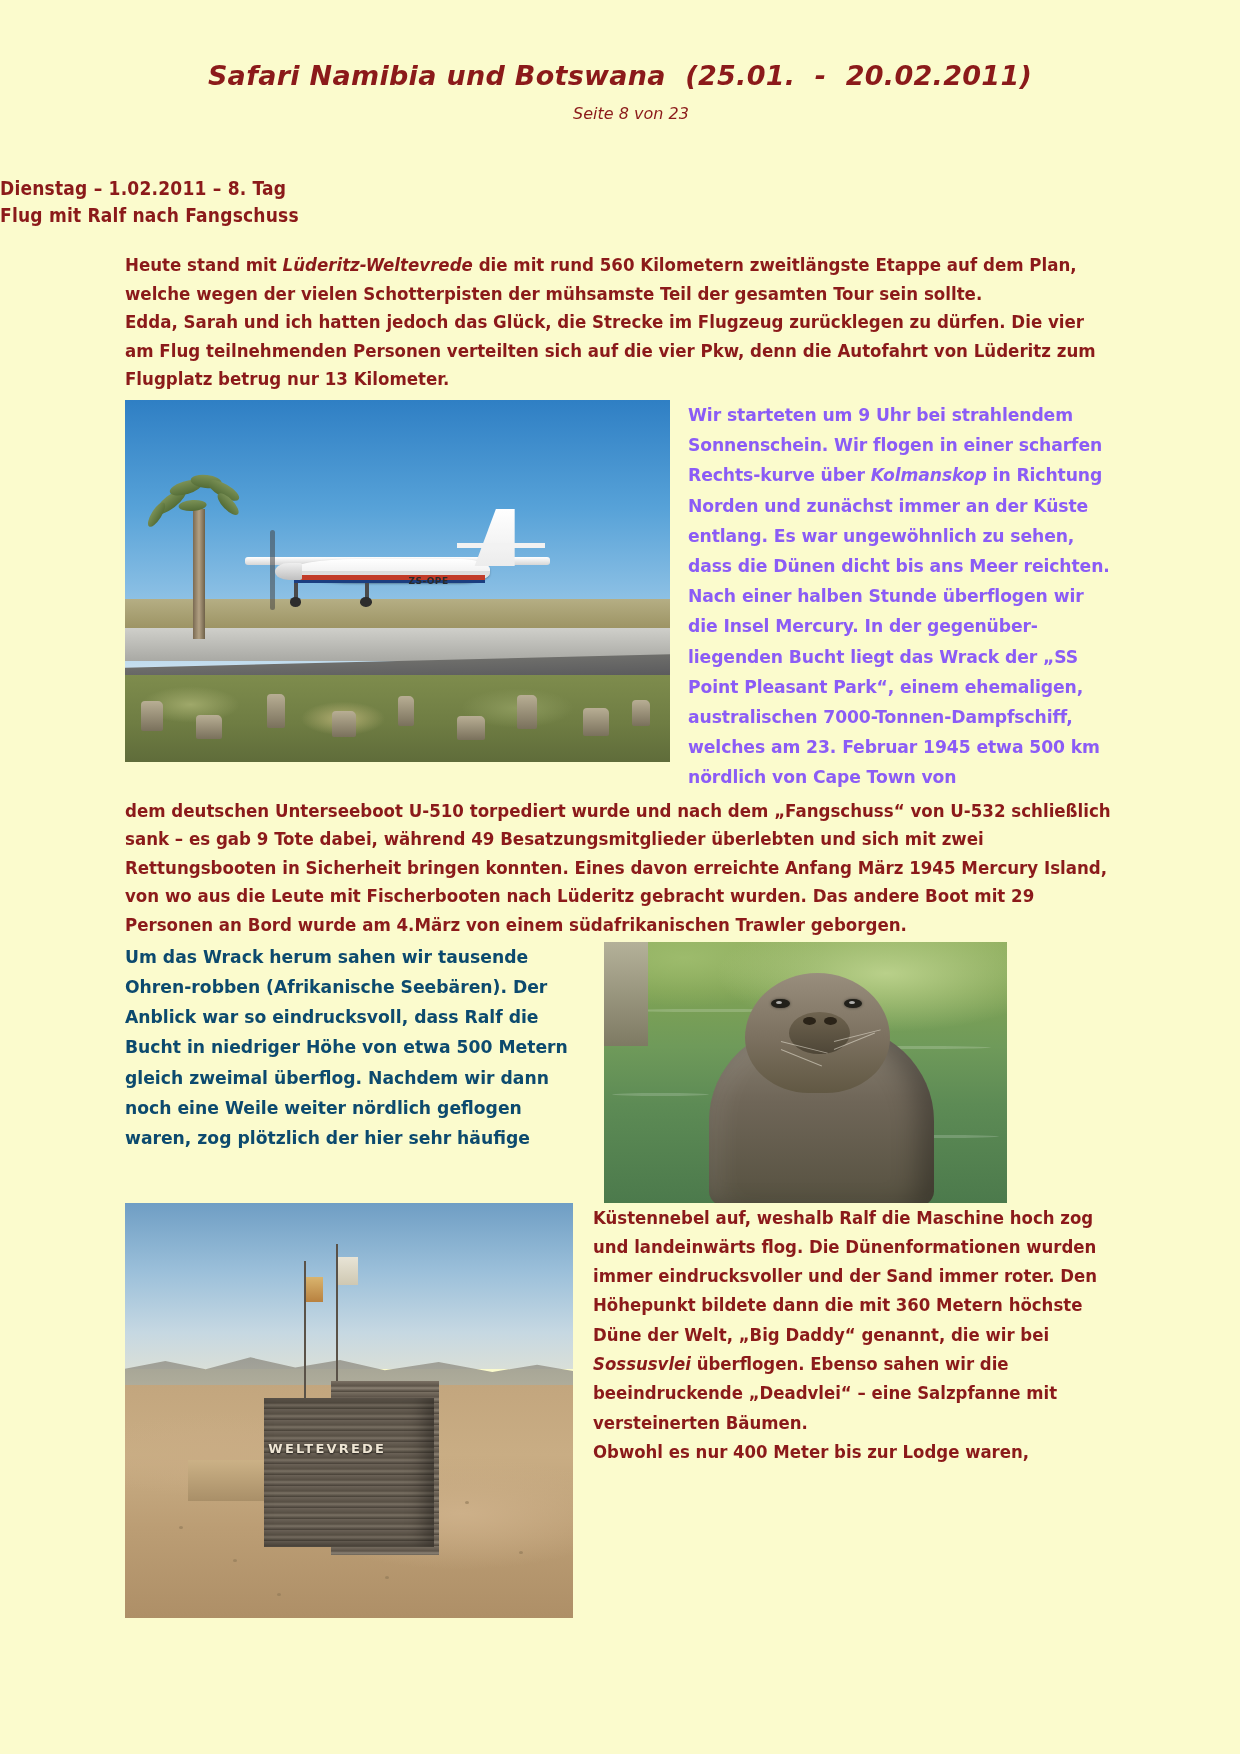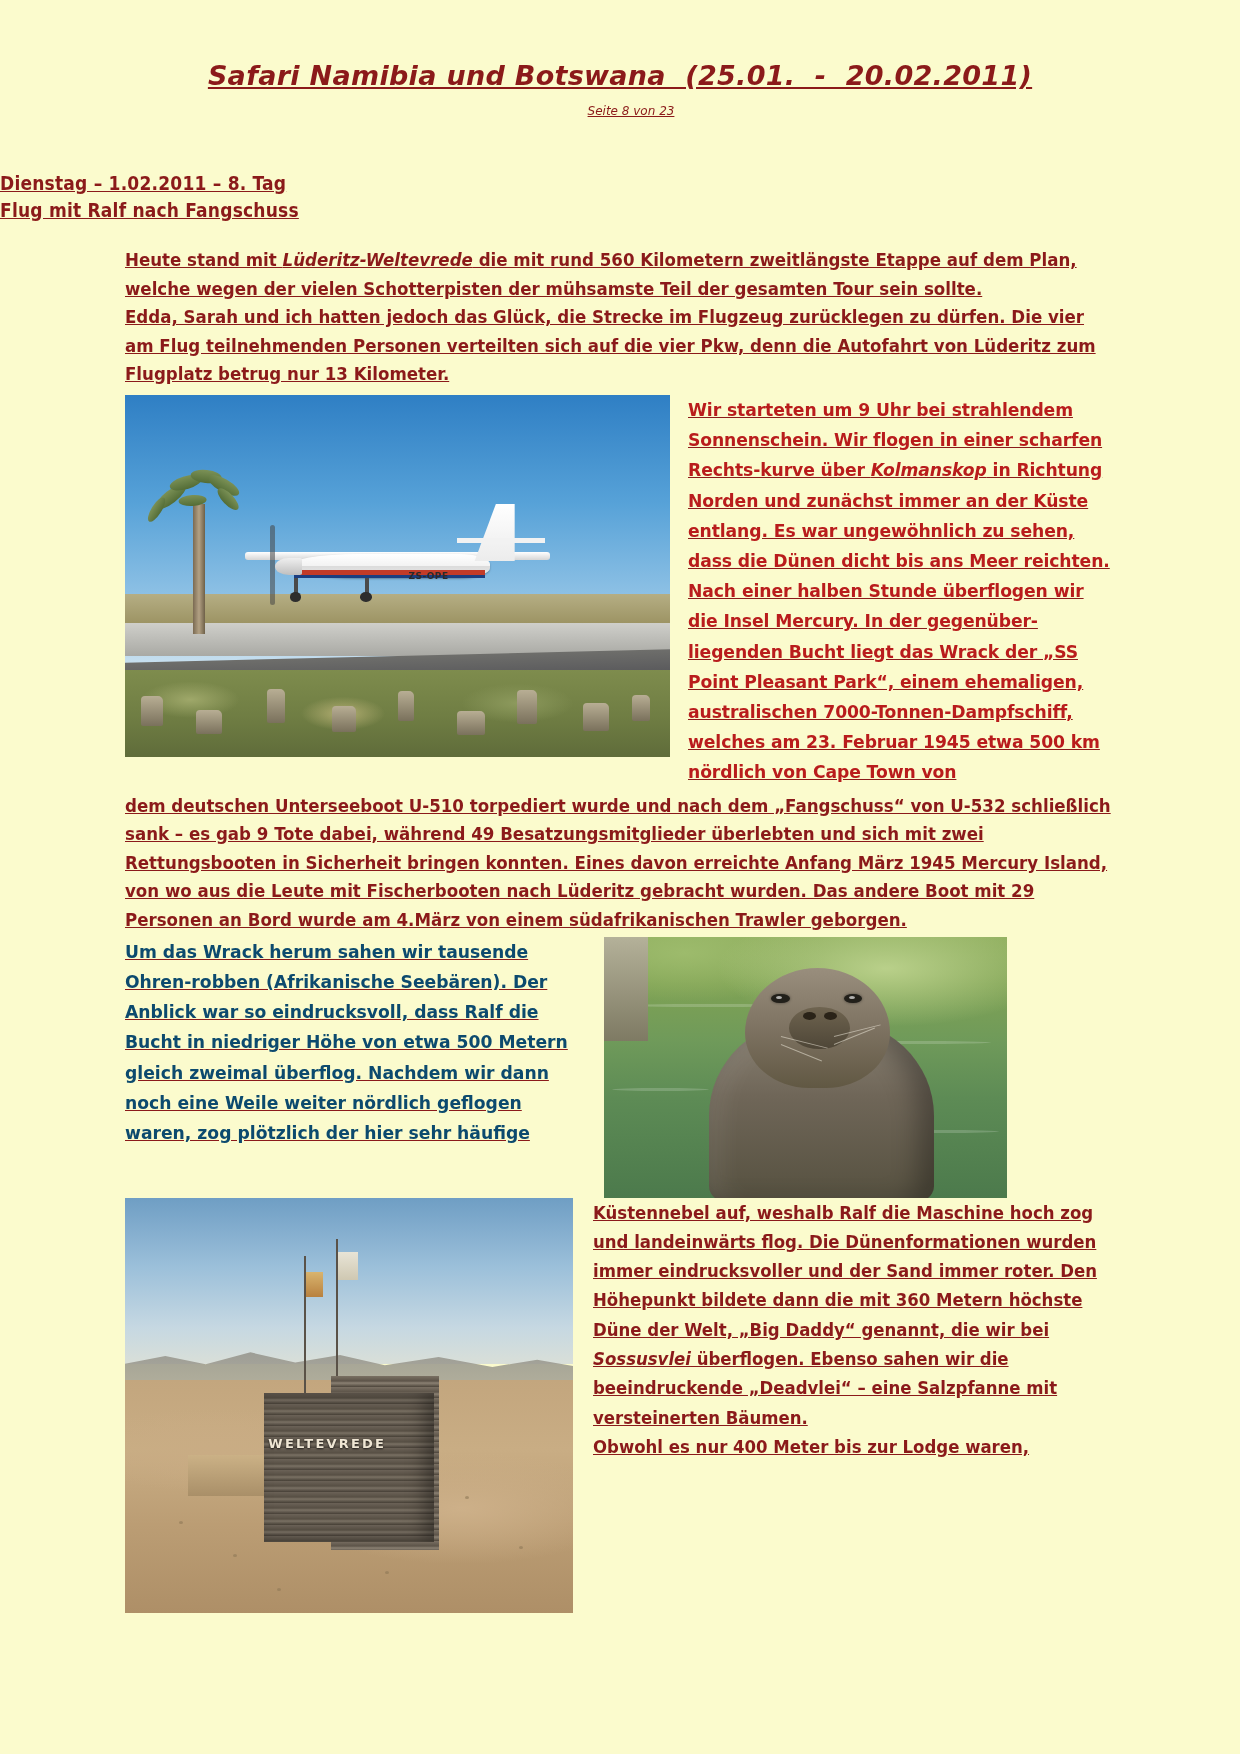--- a/index.html
+++ b/index.html
@@ -14,21 +14,20 @@
     font-family: "DejaVu Sans", "Liberation Sans", sans-serif;
     color: #8b1a1a;
     overflow: hidden;
   }
   .page {
     position: relative;
     width: 1240px;
     height: 1464px;
     background: #fbfbcd;
     box-sizing: border-box;
-    text-decoration: underline;
   }
 
   
   .header {
     padding-top: 60px;
     text-align: center;
   }
   .header-line1 {
     font-family: "DejaVu Sans", "Liberation Sans", sans-serif;
     font-style: italic;
@@ -51,21 +50,21 @@
     font-weight: bold;
     font-size: 27px;
     color: #8b1a1a;
     text-decoration: underline;
     text-underline-offset: 5px;
   }
   .header-page {
     font-family: "DejaVu Sans", "Liberation Sans", sans-serif;
     font-style: italic;
     font-weight: normal;
-    font-size: 12px;
+    font-size: 16px;
     color: #8b1a1a;
     margin-left: 22px;
   }
 
   
   .subtitle {
     margin-top: 52px;
     text-align: left;
     font-family: "DejaVu Sans Condensed", "DejaVu Sans", sans-serif;
     font-weight: bold;
@@ -107,21 +106,21 @@
     overflow: hidden;
     border: 0;
   }
   .col-plane-text {
     flex: 1 1 auto;
     padding-left: 18px;
     font-family: "DejaVu Sans", "Liberation Sans", sans-serif;
     font-weight: bold;
     font-size: 17.2px;
     line-height: 30.2px;
-    color: #b91c1c;
+    color: #8b5cf6;
     letter-spacing: -0.1px;
   }
   .col-plane-text em { font-style: italic; }
 
   .para-wreck { margin-top: 4px; }
 
   
   .row-seal {
     display: flex;
     align-items: flex-start;

